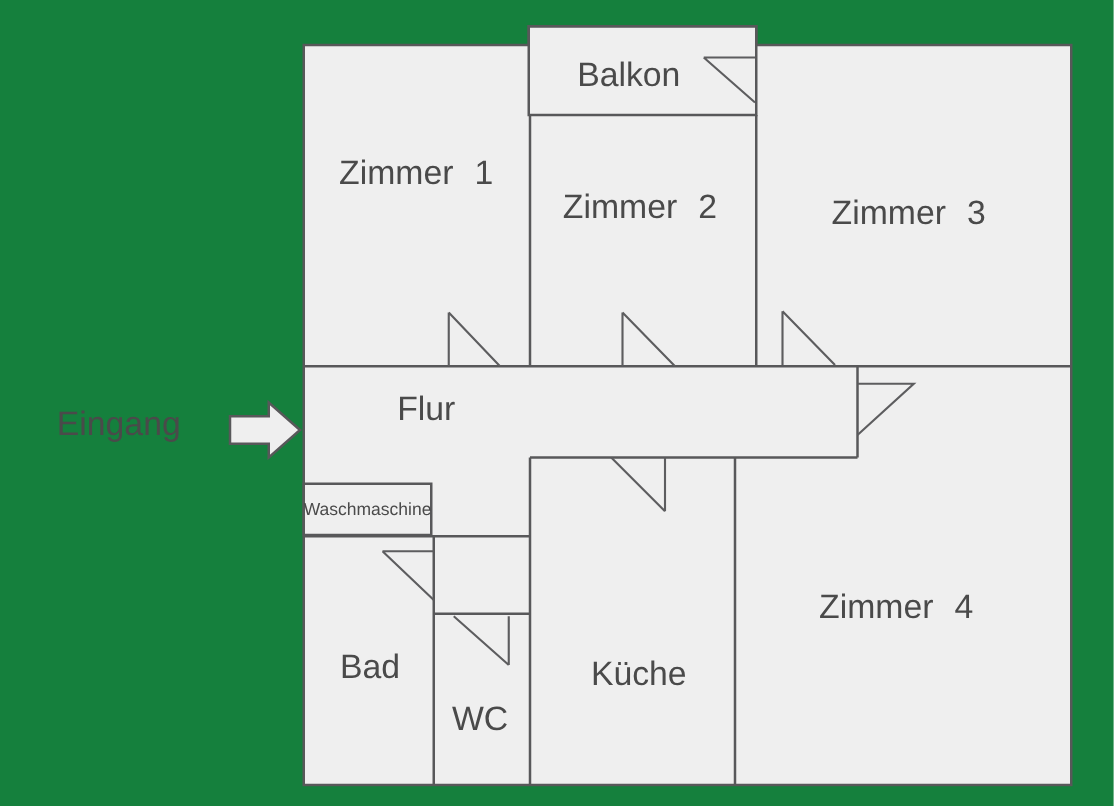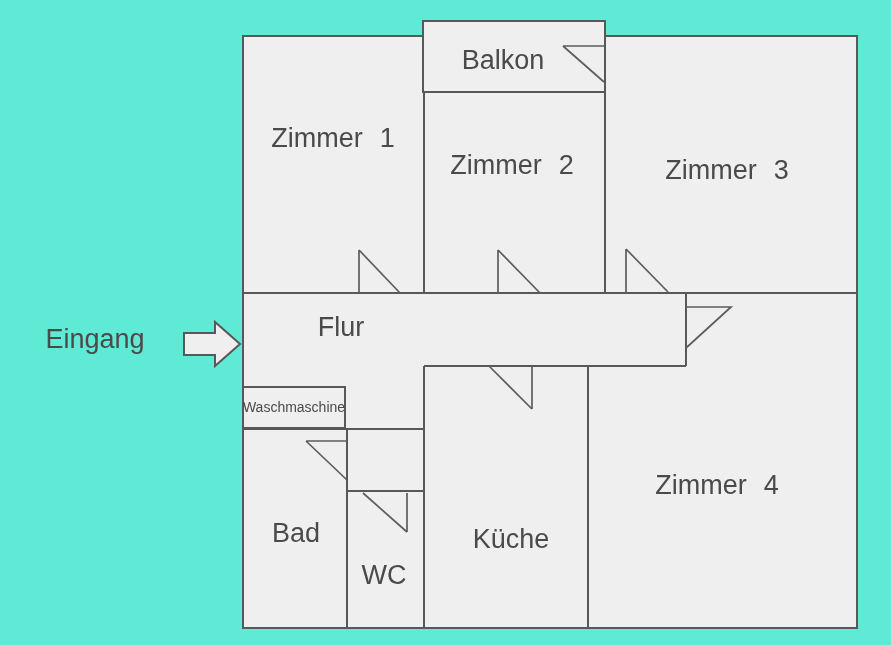--- a/index.html
+++ b/index.html
@@ -7,21 +7,21 @@
     padding: 0;
     background: #ffffff;
     width: 891px;
     height: 645px;
     overflow: hidden;
   }
   .canvas {
     position: relative;
     width: 891px;
     height: 645px;
-    background: #5eead4;
+    background: #15803d;
   }
   svg { display: block; }
 
   .footprint {
     fill: #efefef;
     stroke: #58585a;
     stroke-width: 2;
     stroke-linejoin: miter;
   }
   .wall {

